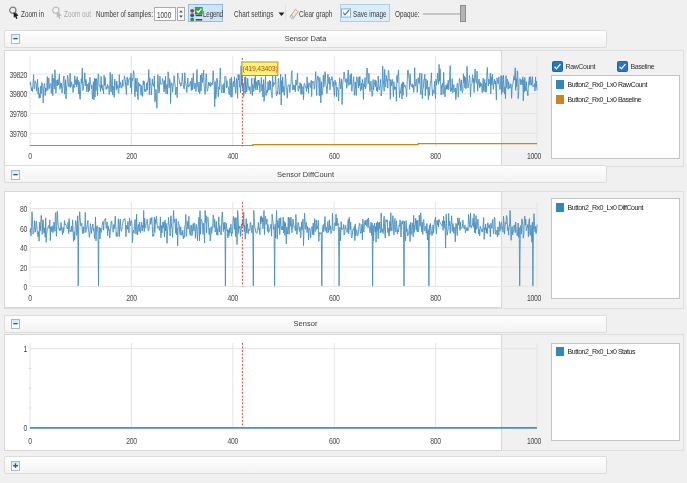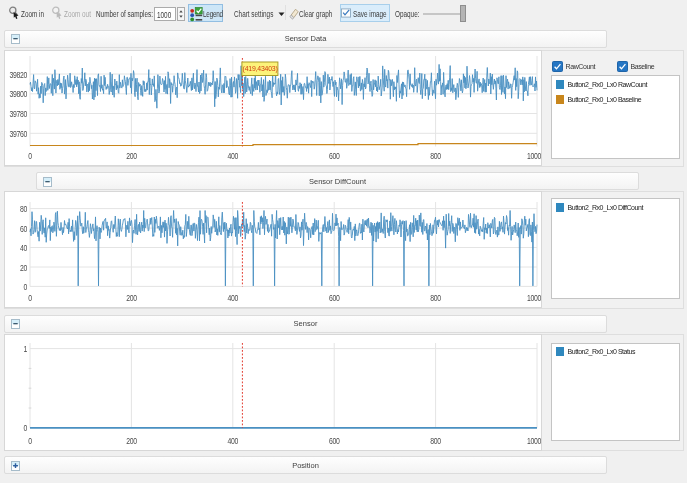--- a/index.html
+++ b/index.html
@@ -1,21 +1,21 @@
 <!DOCTYPE html>
 <html><head><meta charset="utf-8">
 <style>
 * { margin:0; padding:0; box-sizing:border-box; }
 body { width:687px; height:483px; background:#f0f0f0; font-family:"Liberation Sans",sans-serif; position:relative; overflow:hidden; }
 .tbt { position:absolute; font-size:8.5px; color:#3c3c3c; top:9px; white-space:nowrap; transform:scaleX(0.75); transform-origin:0 0; filter:grayscale(1); }
 .hdr { position:absolute; left:4px; width:603px; height:18px; background:linear-gradient(#fefefe,#f3f3f3); border:1px solid #dcdcdc; border-radius:2px; }
 .tog { position:absolute; left:6px; top:3.5px; }
 .ttl { position:absolute; width:100%; text-align:center; top:3.5px; font-size:7.5px; color:#404040; filter:grayscale(1); }
 .bodybox { position:absolute; left:4px; width:679.5px; border:1px solid #dedede; background:#f1f1f1; }
-.cv { position:absolute; left:4px; width:538px; background:#fff; border:1px solid #d7d7d7; }
+.cv { position:absolute; left:4px; width:498px; background:#fff; border:1px solid #d7d7d7; }
 .cv svg { display:block; }
 .ax { font-size:7.4px; letter-spacing:-0.35px; fill:#4a4a4a; filter:grayscale(1); }
 .lbox { position:absolute; left:550.5px; width:129.5px; background:#fff; border:1px solid #c4c4c4; }
 .lrow { display:flex; align-items:center; height:15.5px; padding-left:4px; }
 .sw { width:8px; height:9px; display:inline-block; margin-right:4px; flex:none; }
 .lt { font-size:7px; letter-spacing:-0.45px; color:#222; white-space:nowrap; filter:grayscale(1); }
 .cbl { font-size:7px; letter-spacing:-0.4px; color:#333; margin-left:3px; white-space:nowrap; filter:grayscale(1); }
 </style></head>
 <body>
 <div style="position:absolute;left:0;top:0;width:687px;height:27px;background:#f0f0f0;"></div>
@@ -127,21 +127,21 @@
     <div class="lrow">
       <span class="sw" style="background:#2f88be"></span>
       <span class="lt">Button2_Rx0_Lx0 RawCount</span>
     </div>
     <div class="lrow">
       <span class="sw" style="background:#c8861c"></span>
       <span class="lt">Button2_Rx0_Lx0 Baseline</span>
     </div>
   </div>
 
-<div class="hdr" style="top:172px;margin-left:32px;">
+<div class="hdr" style="top:165px;">
   <svg class="tog" width="9" height="10" viewBox="0 0 9 10">
     <rect x="0.5" y="0.5" width="8" height="9" fill="#fff" stroke="#a6bcca"></rect>
     <rect x="1" y="1" width="7" height="3.8" fill="#d6effa"></rect>
     <path d="M2.3 4.7 h4.4" stroke="#2a4a60" stroke-width="1.2" fill="none"></path>
   </svg>
   <span class="ttl">Sensor DiffCount</span>
 </div>
 <div class="bodybox" style="top:191px;height:117.5px;"></div>
 <div class="cv" style="top:191px;height:117px;">
 <svg width="536" height="115" viewBox="0 0 536 115">
@@ -218,13 +218,12 @@
       <span class="lt">Button2_Rx0_Lx0 Status</span>
     </div>
   </div>
 
 <div class="hdr" style="top:456px;">
   <svg class="tog" width="9" height="10" viewBox="0 0 9 10">
     <rect x="0.5" y="0.5" width="8" height="9" fill="#fff" stroke="#a6bcca"></rect>
     <rect x="1" y="1" width="7" height="3.8" fill="#d6effa"></rect>
     <path d="M4.5 2.3 v4.8 M2.1 4.7 h4.8" stroke="#2a5d9e" stroke-width="1.4" fill="none"></path>
   </svg>
-  <span class="ttl">Position</span>
 </div>
 </body></html>

